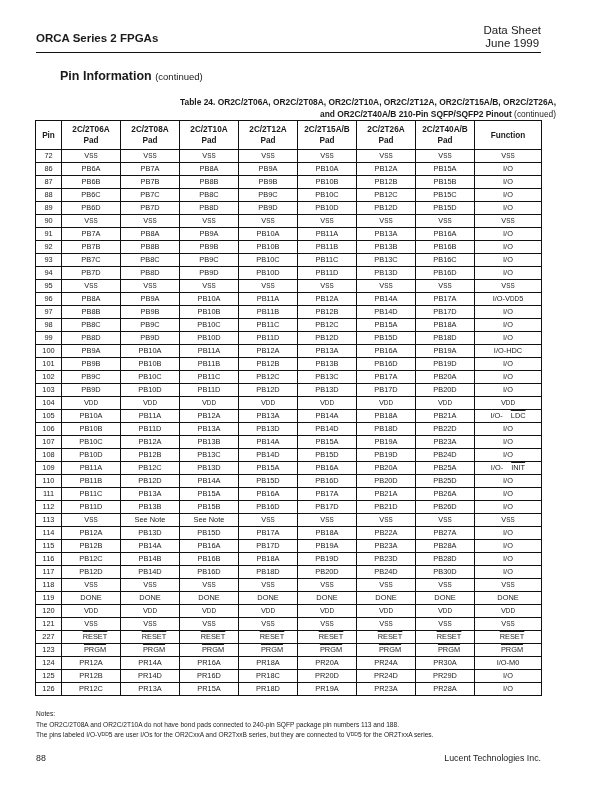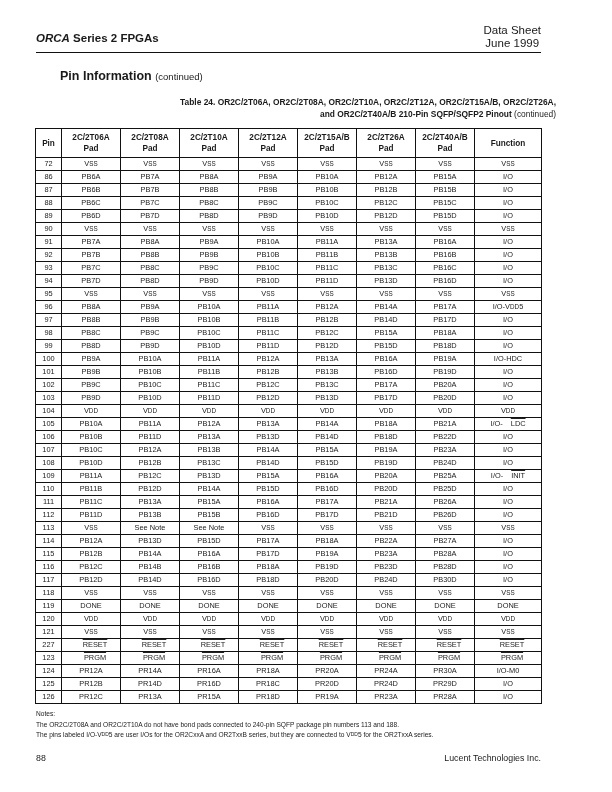--- a/index.html
+++ b/index.html
@@ -4,21 +4,21 @@
 <style>
   html, body { margin: 0; padding: 0; background: #ffffff; }
   body {
     width: 612px; height: 792px; position: relative; overflow: hidden;
     font-family: "Liberation Sans", sans-serif; color: #1a1a1a;
   }
   .hdr-left {
     position: absolute; left: 36px; top: 32px;
     font-size: 11.5px; font-weight: bold;
   }
-  .hdr-left .ital { font-style: italic; }
+  .hdr-left .ital { }
   .hdr-right {
     position: absolute; right: 71px; top: 24px; text-align: center;
     font-size: 11.5px; font-weight: normal; line-height: 12.5px;
   }
   .hdr-rule {
     position: absolute; left: 36px; width: 505px; top: 52px;
     height: 0; border-top: 1.3px solid #111;
   }
   .section-title {
     position: absolute; left: 36px; top: 69px;
@@ -26,21 +26,21 @@
   }
   .section-title .cont { font-weight: normal; font-size: 9.5px; }
   .caption {
     position: absolute; left: 36px; top: 96px; width: 520px;
     font-size: 8.4px; font-weight: bold; line-height: 12px; text-align: right;
   }
   .caption .line2 { padding-left: 46px; display: block; }
   .caption .cont { font-weight: normal; }
 
   table.pinout {
-    position: absolute; left: 35px; top: 128px;
+    position: absolute; left: 35px; top: 120px;
     border-collapse: collapse; table-layout: fixed;
     width: 506px;
   }
   table.pinout th, table.pinout td {
     border: 1px solid #111; padding: 0; text-align: center;
     overflow: hidden; white-space: nowrap;
   }
   table.pinout th {
     font-size: 8.2px; font-weight: bold; height: 28px; line-height: 11px;
   }

